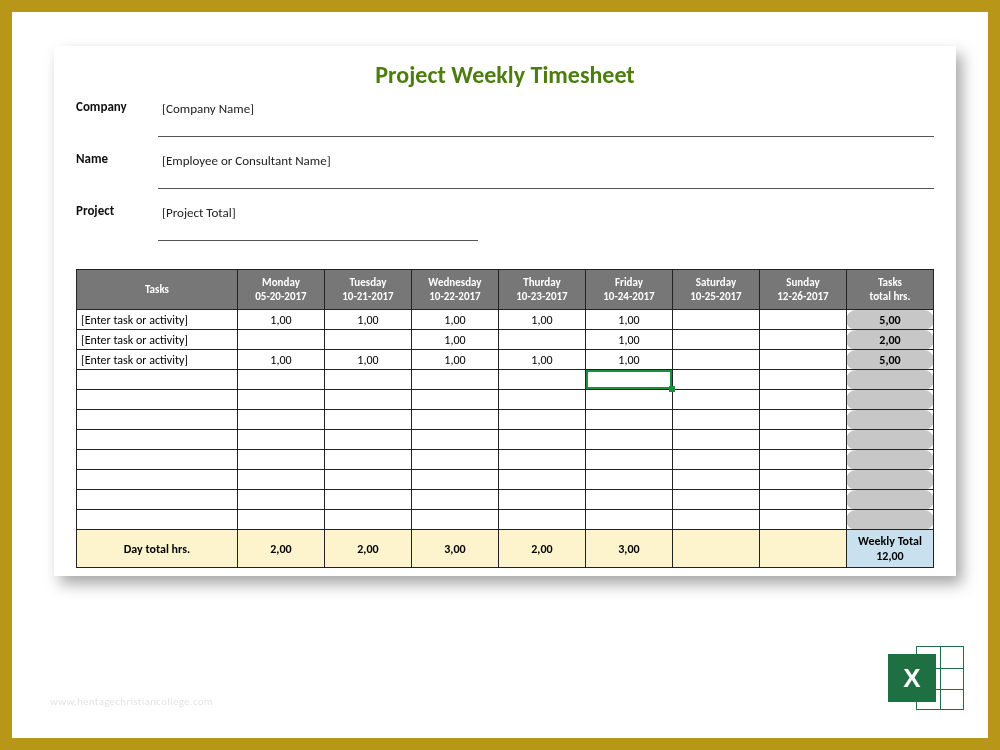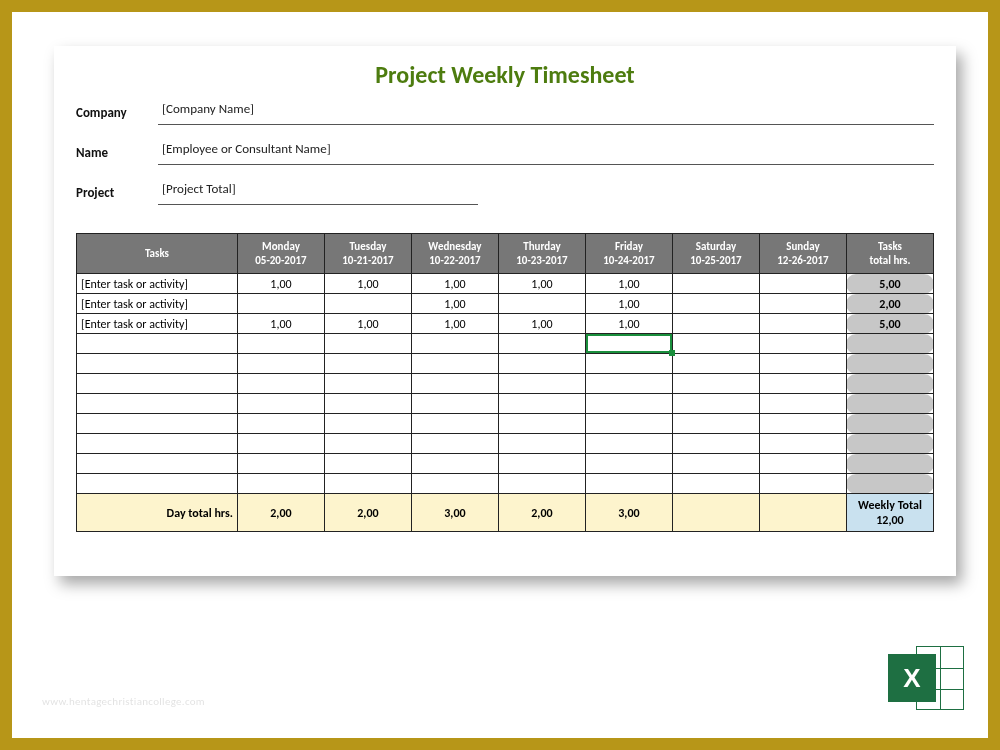--- a/index.html
+++ b/index.html
@@ -23,35 +23,35 @@
   }
   .title {
     text-align: center;
     font-size: 24px;
     font-weight: 700;
     color: #4d7c0f;
     margin-bottom: 10px;
   }
   .meta-row {
     display: flex;
-    align-items: center;
+    align-items: flex-start;
     margin-bottom: 14px;
   }
   .meta-label {
     width: 82px;
     font-weight: 700;
     font-size: 13px;
     color: #111;
   }
   .meta-field {
     flex: 1;
     border-bottom: 1px solid #555;
     font-size: 13px;
     color: #222;
-    padding: 2px 4px 8px 4px;
+    padding: 2px 4px 20px 4px;
   }
   .meta-field.short { max-width: 320px; }
   .grid {
     width: 100%;
     border-collapse: collapse;
     table-layout: fixed;
     margin-top: 28px;
     font-size: 12px;
   }
   .grid th, .grid td {
@@ -70,21 +70,21 @@
     padding: 4px 2px;
     height: 40px;
   }
   .grid td { text-align: center; padding: 2px 4px; }
   .grid td.task-name { text-align: left; }
   .col-tasks { width: 148px; }
   .col-day { width: 80px; }
   .col-total { width: 80px; }
   .row-total { background: #c7c7c7; font-weight: 700; text-align: right; padding-right: 6px; border-radius: 10px; }
   .day-total-row td { background: #fdf4cd; font-weight: 700; height: 38px; }
-  .day-total-row td.label-cell { text-align: right; }
+  .day-total-row td.label-cell { text-align: center; }
   .weekly-total-cell {
     background: #c9e1ef !important;
     font-weight: 700 !important;
     padding: 2px 4px !important;
     text-align: center !important;
     line-height: 1.2;
   }
   .selected-cell {
     position: relative;
   }
@@ -99,21 +99,21 @@
     content: "";
     position: absolute;
     right: -3px;
     bottom: -3px;
     width: 6px; height: 6px;
     background: #1a8f3d;
     pointer-events: none;
   }
   .watermark {
     position: absolute;
-    left: 30px;
+    left: 38px;
     bottom: 30px;
     font-size: 11px;
     color: rgba(0,0,0,0.12);
     letter-spacing: 0.3px;
     margin-top: 40px;
   }
   .excel-badge {
     position: absolute;
     right: 24px;
     bottom: 22px;

